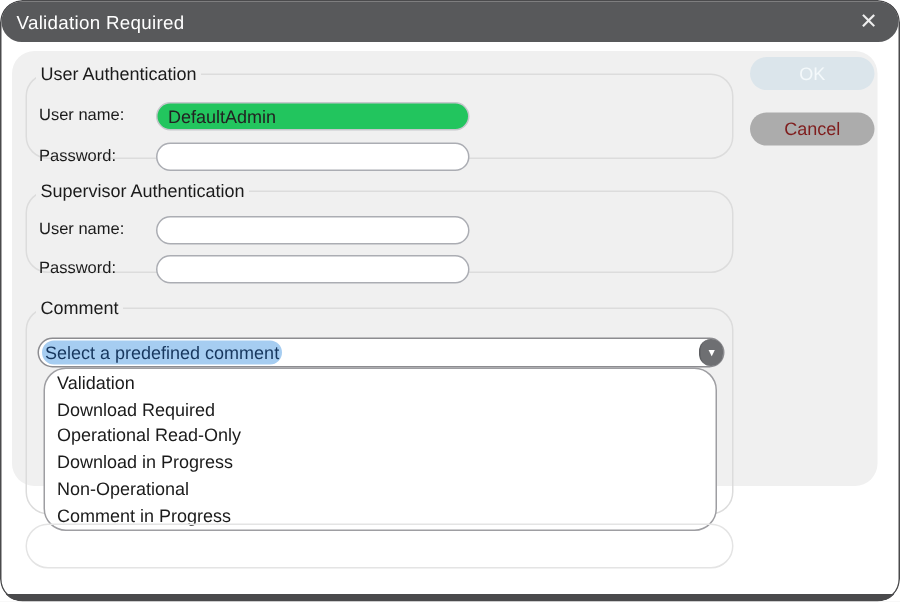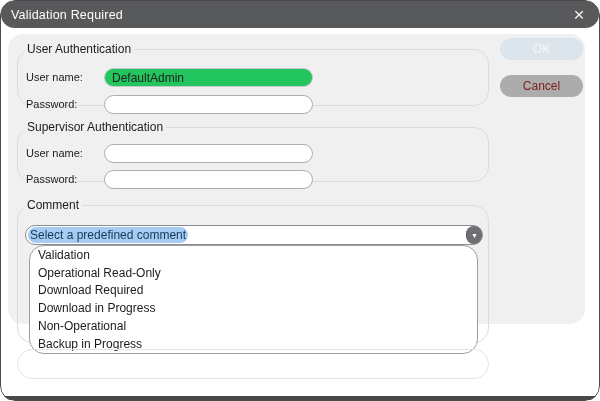--- a/index.html
+++ b/index.html
@@ -124,25 +124,25 @@
     <fieldset class="fs fs-comment">
       <legend>Comment</legend>
       <div class="combo">
         <span class="combo-text">Select a predefined comment</span>
         <span class="combo-btn">
           <span class="arrow">▼</span>
         </span>
       </div>
       <div class="list">
         <div class="opt">Validation</div>
+        <div class="opt">Download Required</div>
         <div class="opt">Operational Read-Only</div>
-        <div class="opt">Download Required</div>
         <div class="opt">Download in Progress</div>
         <div class="opt">Non-Operational</div>
-        <div class="opt">Backup in Progress</div>
+        <div class="opt">Comment in Progress</div>
       </div>
     </fieldset>
 
     <div class="statusbox"></div>
 
     <button class="btn ok" disabled="">OK</button>
     <button class="btn cancel">Cancel</button>
 
   </div>
 

